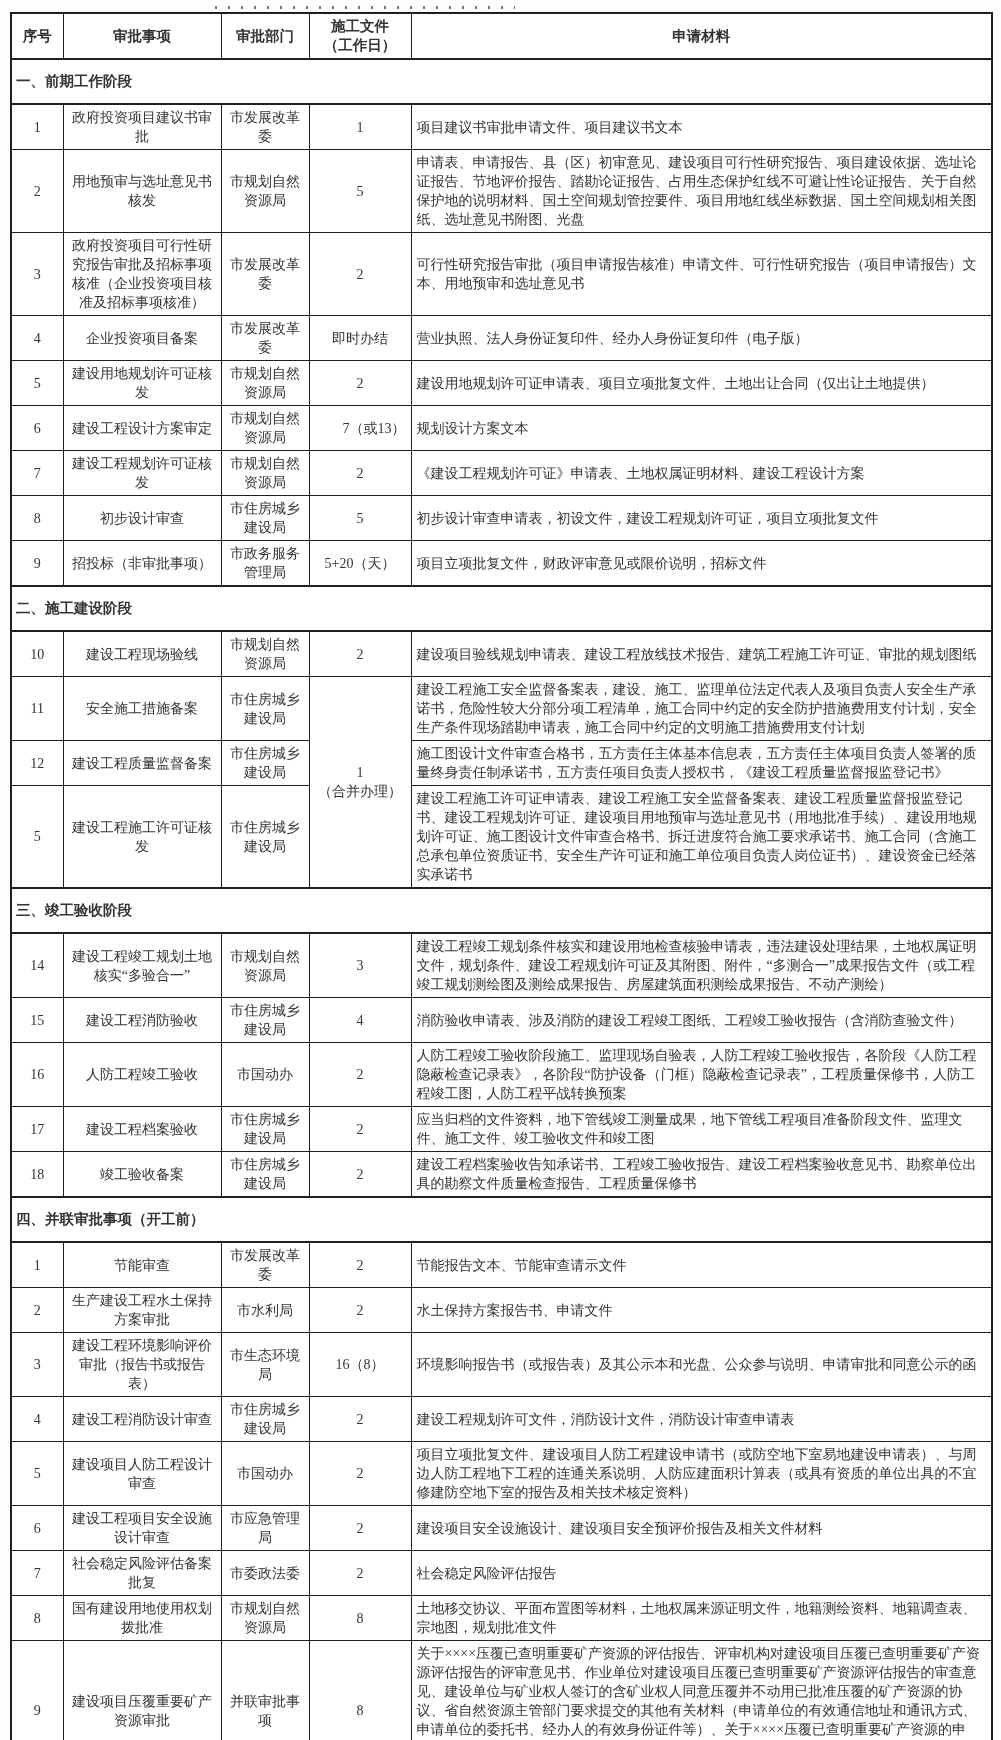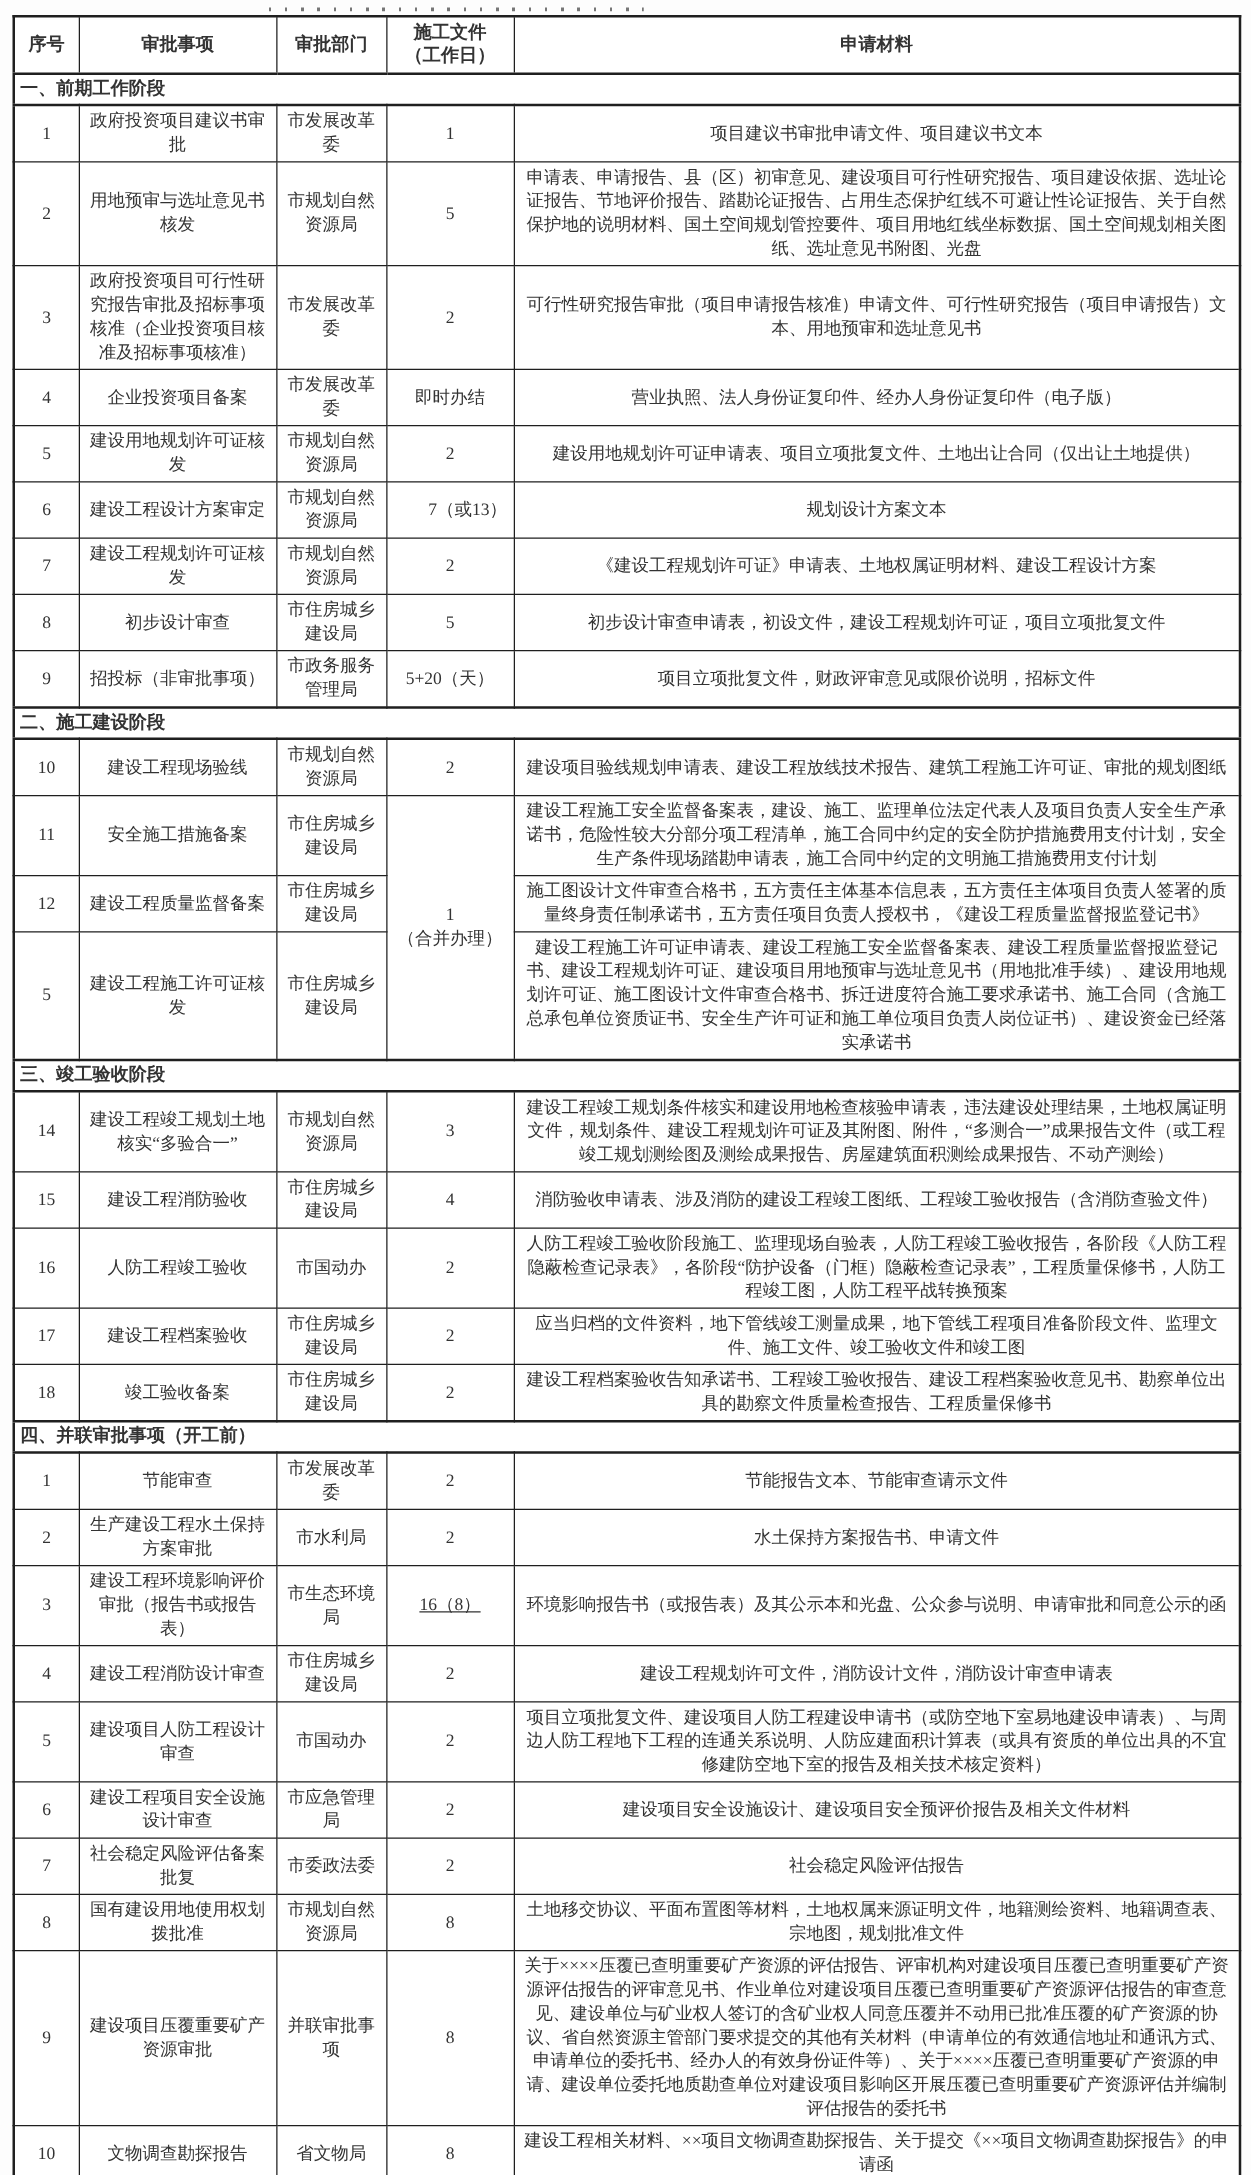--- a/index.html
+++ b/index.html
@@ -42,26 +42,26 @@
   }
   thead th {
     height: 44px;
     font-weight: bold;
     text-align: center;
     font-size: 14.5px;
     border-bottom: 2px solid #1f1f1f;
     white-space: pre-line;
   }
   td.col-no, td.col-dept, td.col-limit, td.col-item { text-align: center; }
-  td.col-materials { text-align: center; }
+  td.col-materials { text-align: left; }
   tr.section-row td {
     font-weight: bold;
     font-size: 14.5px;
     text-align: left;
-    padding: 2px 4px;
+    padding: 12px 4px;
     height: 24px;
     border-top: 2px solid #1f1f1f;
     border-bottom: 2px solid #1f1f1f;
     font-family: Liberation Serif, serif;
   }
 </style>
 </head>
 <body>
 
 <div class="page">
@@ -233,21 +233,21 @@
           <td class="col-no">2</td>
           <td class="col-item">生产建设工程水土保持方案审批</td>
           <td class="col-dept">市水利局</td>
           <td class="col-limit" style="white-space: pre-line;">2</td>
           <td class="col-materials">水土保持方案报告书、申请文件</td>
         </tr>
         <tr>
           <td class="col-no">3</td>
           <td class="col-item">建设工程环境影响评价审批（报告书或报告表）</td>
           <td class="col-dept">市生态环境局</td>
-          <td class="col-limit" style="white-space: pre-line; text-decoration: underline;">16（8）</td>
+          <td class="col-limit" style="white-space: pre-line;">16（8）</td>
           <td class="col-materials">环境影响报告书（或报告表）及其公示本和光盘、公众参与说明、申请审批和同意公示的函</td>
         </tr>
         <tr>
           <td class="col-no">4</td>
           <td class="col-item">建设工程消防设计审查</td>
           <td class="col-dept">市住房城乡建设局</td>
           <td class="col-limit" style="white-space: pre-line;">2</td>
           <td class="col-materials">建设工程规划许可文件，消防设计文件，消防设计审查申请表</td>
         </tr>
         <tr>

